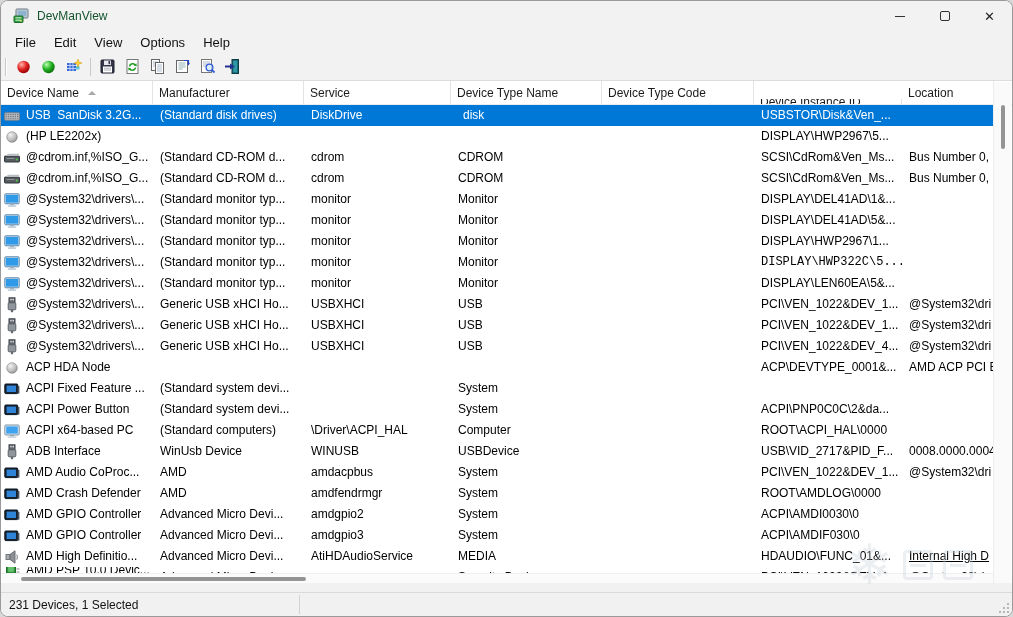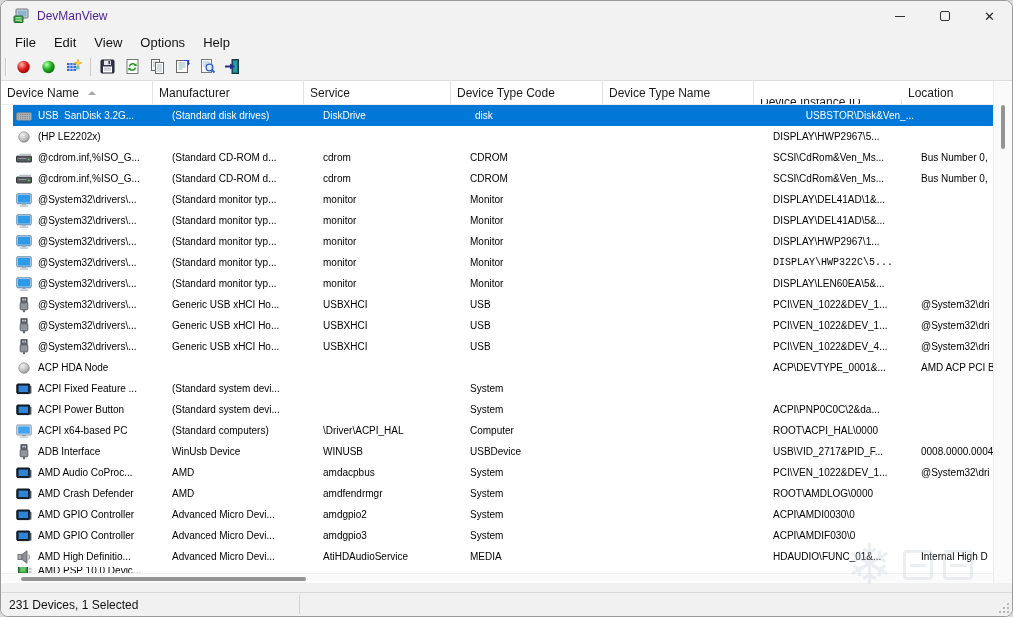--- a/index.html
+++ b/index.html
@@ -5,21 +5,21 @@
   * { box-sizing: border-box; margin: 0; padding: 0; }
   html,body { background:#d8d8d8; font-family:"Liberation Sans", sans-serif; }
   .window{
     position:relative; width:1013px; height:617px; background:#ffffff;
     border:1px solid #9a9a9a; border-radius:8px; overflow:hidden;
     font-family:"Liberation Sans", sans-serif; color:#000;
   }
   
   .titlebar{ height:30px; background:#f2f2f2; display:flex; align-items:center; }
   .app-ic{ width:16px; height:16px; margin-left:12px; display:inline-flex; }
-  .title-text{ font-size:12px; color:#4c1d95; margin-left:8px; flex:1; }
+  .title-text{ font-size:12px; color:#14532d; margin-left:8px; flex:1; }
   .ctl{ width:45px; height:30px; display:flex; align-items:center; justify-content:center;
         background:transparent; border:none; cursor:default; }
   .ctl .min-glyph{ width:10px; height:1px; background:#333; }
   .ctl .max-glyph{ width:10px; height:10px; border:1px solid #333; border-radius:2px; }
   .ctl .close-glyph{ font-size:13px; color:#222; line-height:1; }
   
   .menubar{ height:22px; background:#f2f2f2; display:flex; align-items:center; padding-left:5px; }
   .menu-item{ font-size:13px; padding:0 9px; color:#111; }
   
   .toolbar{ height:28px; background:#f2f2f2; border-bottom:1px solid #dcdcdc;
@@ -31,21 +31,21 @@
   .tb-sep{ width:1px; height:18px; background:#c9c9c9; margin:0 4px; }
   
   .lv-header{ height:24px; background:#fff; display:flex; border-bottom:1px solid #ececec; width:1011px; }
   .h-cell{ display:flex; align-items:center; padding-left:6px; font-size:12px; color:#1a1a1a;
            border-right:1px solid #e3e3e3; flex-shrink:0; overflow:hidden; white-space:pre; }
   .h-fill{ flex:1; border-right:none; }
   .sort{ width:0; height:0; border-left:4px solid transparent; border-right:4px solid transparent;
          border-bottom:4px solid #a8a8a8; margin-left:9px; }
   
   .lv-body{ width:993px; height:468px; overflow:hidden; background:#fff; position:relative; }
-  .row{ display:flex; height:21px; line-height:21px; font-size:10px;margin-left:12px; }
+  .row{ display:flex; height:21px; line-height:21px; font-size:12px; }
   .row.selected{ background:#0078d7; color:#fff; }
   .row.partial{ height:6px; overflow:hidden; }
   .cell{ flex-shrink:0; overflow:hidden; white-space:pre; padding-left:7px; }
   .c-name{ display:flex; align-items:center; padding-left:0; }
   .row-ic{ width:16px; height:16px; margin:0 6px 0 3px; display:inline-flex; flex-shrink:0; }
   .c-text{ overflow:hidden; white-space:pre; }
   
   .hscroll{ width:993px; height:10px; background:#fbfbfb; position:relative; border-top:1px solid #f0f0f0; }
   .hthumb{ position:absolute; left:20px; top:3px; width:285px; height:4px; background:#949494; border-radius:2px; }
   .vscroll{ position:absolute; top:81px; right:1px; width:18px; height:501px;
@@ -209,38 +209,38 @@
             <polygon points="11,8.5 6,5.4 6,11.6" fill="#23308f"></polygon>
           </svg>
         </span>
       </button>
     </div>
 
   <div class="lv-header">
       <div class="h-cell" style="width: 152px;"><span>Device Name</span><span class="sort"></span></div>
       <div class="h-cell" style="width: 151px; text-align: right;"><span>Manufacturer</span></div>
       <div class="h-cell" style="width: 147px;"><span>Service</span></div>
+      <div class="h-cell" style="width: 151px;"><span>Device Type Name</span></div>
       <div class="h-cell" style="width: 152px;"><span>Device Type Code</span></div>
-      <div class="h-cell" style="width: 151px;"><span>Device Type Name</span></div>
       <div class="h-cell" style="width: 148px; margin-top: 18px;"><span>Device Instance ID</span></div>
       <div class="h-cell" style="width: 92px;"><span>Location</span></div>
       <div class="h-cell h-fill"></div>
     </div>
 
   <div class="lv-body">
       <div class="row selected">
         <div class="cell c-name" style="width: 152px;"><span class="row-ic"><svg width="16" height="16" viewBox="0 0 16 16">
               <rect x="0.5" y="4.8" width="15" height="7.4" rx="1.2" fill="#b9bec4" stroke="#7c838a"></rect>
               <path d="M1.5 6.6h13 M1.5 8.4h13 M1.5 10.2h13" stroke="#6f767e" stroke-width="1" stroke-dasharray="1.4 0.9"></path>
             </svg></span><span class="c-text">USB  SanDisk 3.2G...</span></div>
         <div class="cell" style="width: 151px;">(Standard disk drives)</div>
         <div class="cell" style="width: 152px;">DiskDrive</div>
         <div class="cell" style="width: 147px;">disk</div>
         <div class="cell" style="width: 151px;"></div>
-        <div class="cell" style="width: 148px; text-align: right;">USBSTOR\Disk&amp;Ven_...</div>
+        <div class="cell" style="width: 148px;">USBSTOR\Disk&amp;Ven_...</div>
         <div class="cell" style="width: 92px;"></div>
       </div>
       <div class="row">
         <div class="cell c-name" style="width: 152px;"><span class="row-ic"><svg width="16" height="16" viewBox="0 0 16 16">
               <defs>
                 <radialGradient id="gb2" cx="35%" cy="30%" r="75%">
                   <stop offset="0%" stop-color="#f2f2f2"></stop>
                   <stop offset="70%" stop-color="#b9b9b9"></stop>
                   <stop offset="100%" stop-color="#8d8d8d"></stop>
                 </radialGradient>
@@ -525,21 +525,21 @@
         <div class="cell c-name" style="width: 152px;"><span class="row-ic"><svg width="16" height="16" viewBox="0 0 16 16">
               <rect x="2" y="5.5" width="4" height="5" fill="#a9adb2" stroke="#74787c"></rect>
               <polygon points="6,5.5 11,1.8 11,14.2 6,10.5" fill="#8c9196" stroke="#6a6e73"></polygon>
               <path d="M12.5 5.5 a4 4 0 0 1 0 5" fill="none" stroke="#9aa0a5" stroke-width="1.2"></path>
             </svg></span><span class="c-text">AMD High Definitio...</span></div>
         <div class="cell" style="width: 151px;">Advanced Micro Devi...</div>
         <div class="cell" style="width: 147px;">AtiHDAudioService</div>
         <div class="cell" style="width: 152px;">MEDIA</div>
         <div class="cell" style="width: 151px;"></div>
         <div class="cell" style="width: 148px;">HDAUDIO\FUNC_01&amp;...</div>
-        <div class="cell" style="width: 92px;">Internal High D</div>
+        <div class="cell" style="width: 92px; text-decoration: underline;">Internal High D</div>
       </div>
       <div class="row partial">
         <div class="cell c-name" style="width: 152px;"><span class="row-ic"><svg width="16" height="16" viewBox="0 0 16 16">
               <rect x="2.5" y="2.5" width="9" height="11" fill="#2f8f3a" stroke="#1d6b27"></rect>
               <rect x="4.2" y="4.2" width="5.6" height="5.6" fill="#66c26e"></rect>
               <path d="M12.5 4h3 M12.5 7h3 M12.5 10h3" stroke="#888" stroke-width="1"></path>
             </svg></span><span class="c-text">AMD PSP 10.0 Devic...</span></div>
         <div class="cell" style="width: 151px;">Advanced Micro Devi...</div>
         <div class="cell" style="width: 147px;">psp</div>
         <div class="cell" style="width: 152px;">Security Devi...</div>

